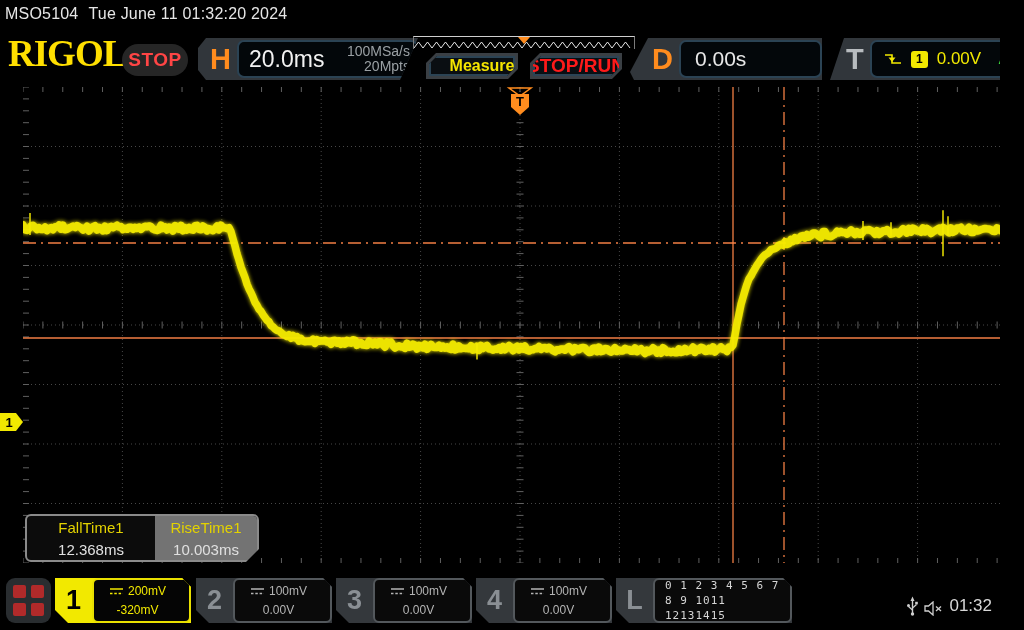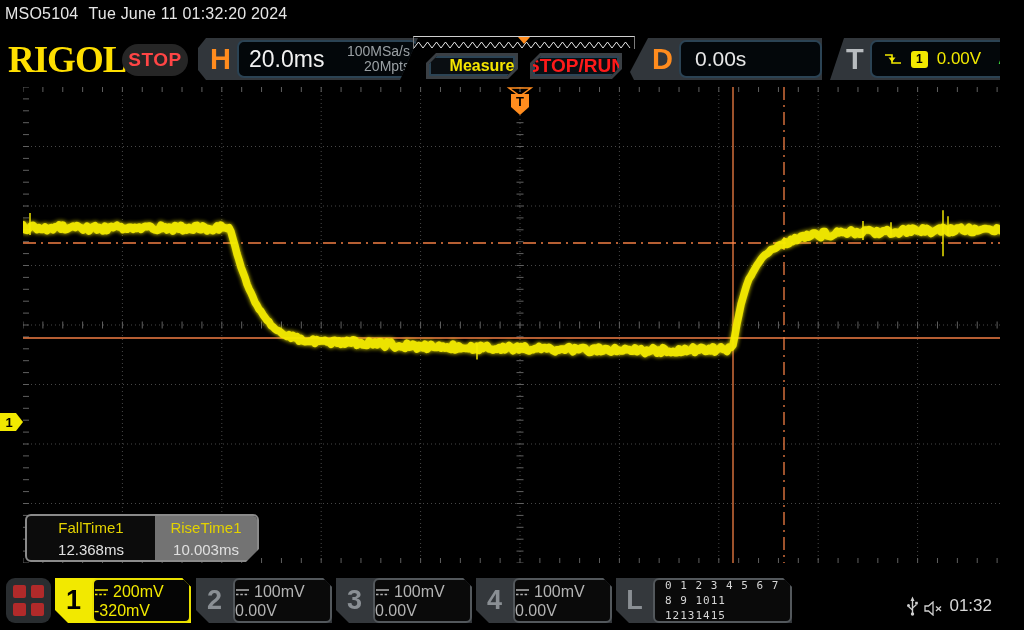--- a/index.html
+++ b/index.html
@@ -2,21 +2,21 @@
 <html><head>
 <meta charset="utf-8">
 <style>
   html,body{margin:0;padding:0;background:#000;}
   .screen{position:relative;width:1000px;height:630px;background:#000;overflow:hidden;
           font-family:"Liberation Sans",sans-serif;}
   
   .statusbar{position:absolute;left:5px;top:5px;color:#e6e6e6;font-size:16px;letter-spacing:.2px;}
   .statusbar .model{margin-right:10px;}
   
-  .logo{position:absolute;left:8px;top:38px;color:#ffdf00;font-family:"Liberation Serif",serif;
+  .logo{position:absolute;left:8px;top:32px;color:#ffdf00;font-family:"Liberation Serif",serif;
         font-weight:bold;font-size:37px;letter-spacing:-1px;}
   .stop-pill{position:absolute;left:122px;top:44px;width:66px;height:32px;background:#262626;
              border-radius:16px;display:flex;align-items:center;justify-content:center;}
   .stop-pill span{color:#ff4545;font-weight:bold;font-size:19px;letter-spacing:.5px;}
   .grp{position:absolute;top:38px;height:42px;background:#31363b;display:flex;align-items:center;}
   .grp .blet{font-weight:bold;font-size:29px;margin:0 6px 0 12px;}
   .panel{background:#03070a;border:2px solid #2b4354;border-radius:7px;height:34px;
          display:flex;align-items:center;}
   .h-grp{left:198px;width:220px;clip-path:polygon(8px 0,100% 0,calc(100% - 18px) 100%,8px 100%,0 calc(100% - 10px),0 10px);}
   .h-grp .blet{color:#ff8c1e;}
@@ -62,21 +62,21 @@
   .meas .sel{background:#737373;}
   
   .menu-btn{position:absolute;left:6px;top:578px;width:45px;height:45px;background:#292d30;border-radius:9px;
             display:grid;grid-template-columns:13px 13px;grid-template-rows:13px 13px;gap:5px;
             align-content:center;justify-content:center;}
   .menu-btn i{background:#b12a2a;border-radius:2px;}
   .chgrp{position:absolute;top:578px;height:45px;display:flex;
          clip-path:polygon(0 0,calc(100% - 9px) 0,100% 9px,100% 100%,13px 100%,0 calc(100% - 13px));}
   .chtab{width:37px;display:flex;align-items:center;justify-content:center;font-size:27px;font-weight:bold;}
   .chpanel{flex:1;border-radius:6px;display:flex;flex-direction:column;justify-content:center;
-           box-sizing:border-box;padding-right:8px;text-align:left;font-size:16px;line-height:19px;}
+           box-sizing:border-box;padding-right:8px;text-align:center;font-size:12px;line-height:19px;}
   .ch1{left:55px;width:136px;background:#f2e900;}
   .ch1 .chtab{color:#000;}
   .ch1 .chpanel{background:#050505;border:2px solid #e8df00;color:#f2e900;}
   .chx{background:#34383c;}
   .chx .chtab{color:#8a8f94;}
   .chx .chpanel{background:#0a0a0a;border:2px solid #53585c;color:#b4b4b4;}
   .ch2{left:196px;width:136px;}
   .ch3{left:336px;width:136px;}
   .ch4{left:476px;width:136px;}
   .lgrp{left:616px;width:176px;}

